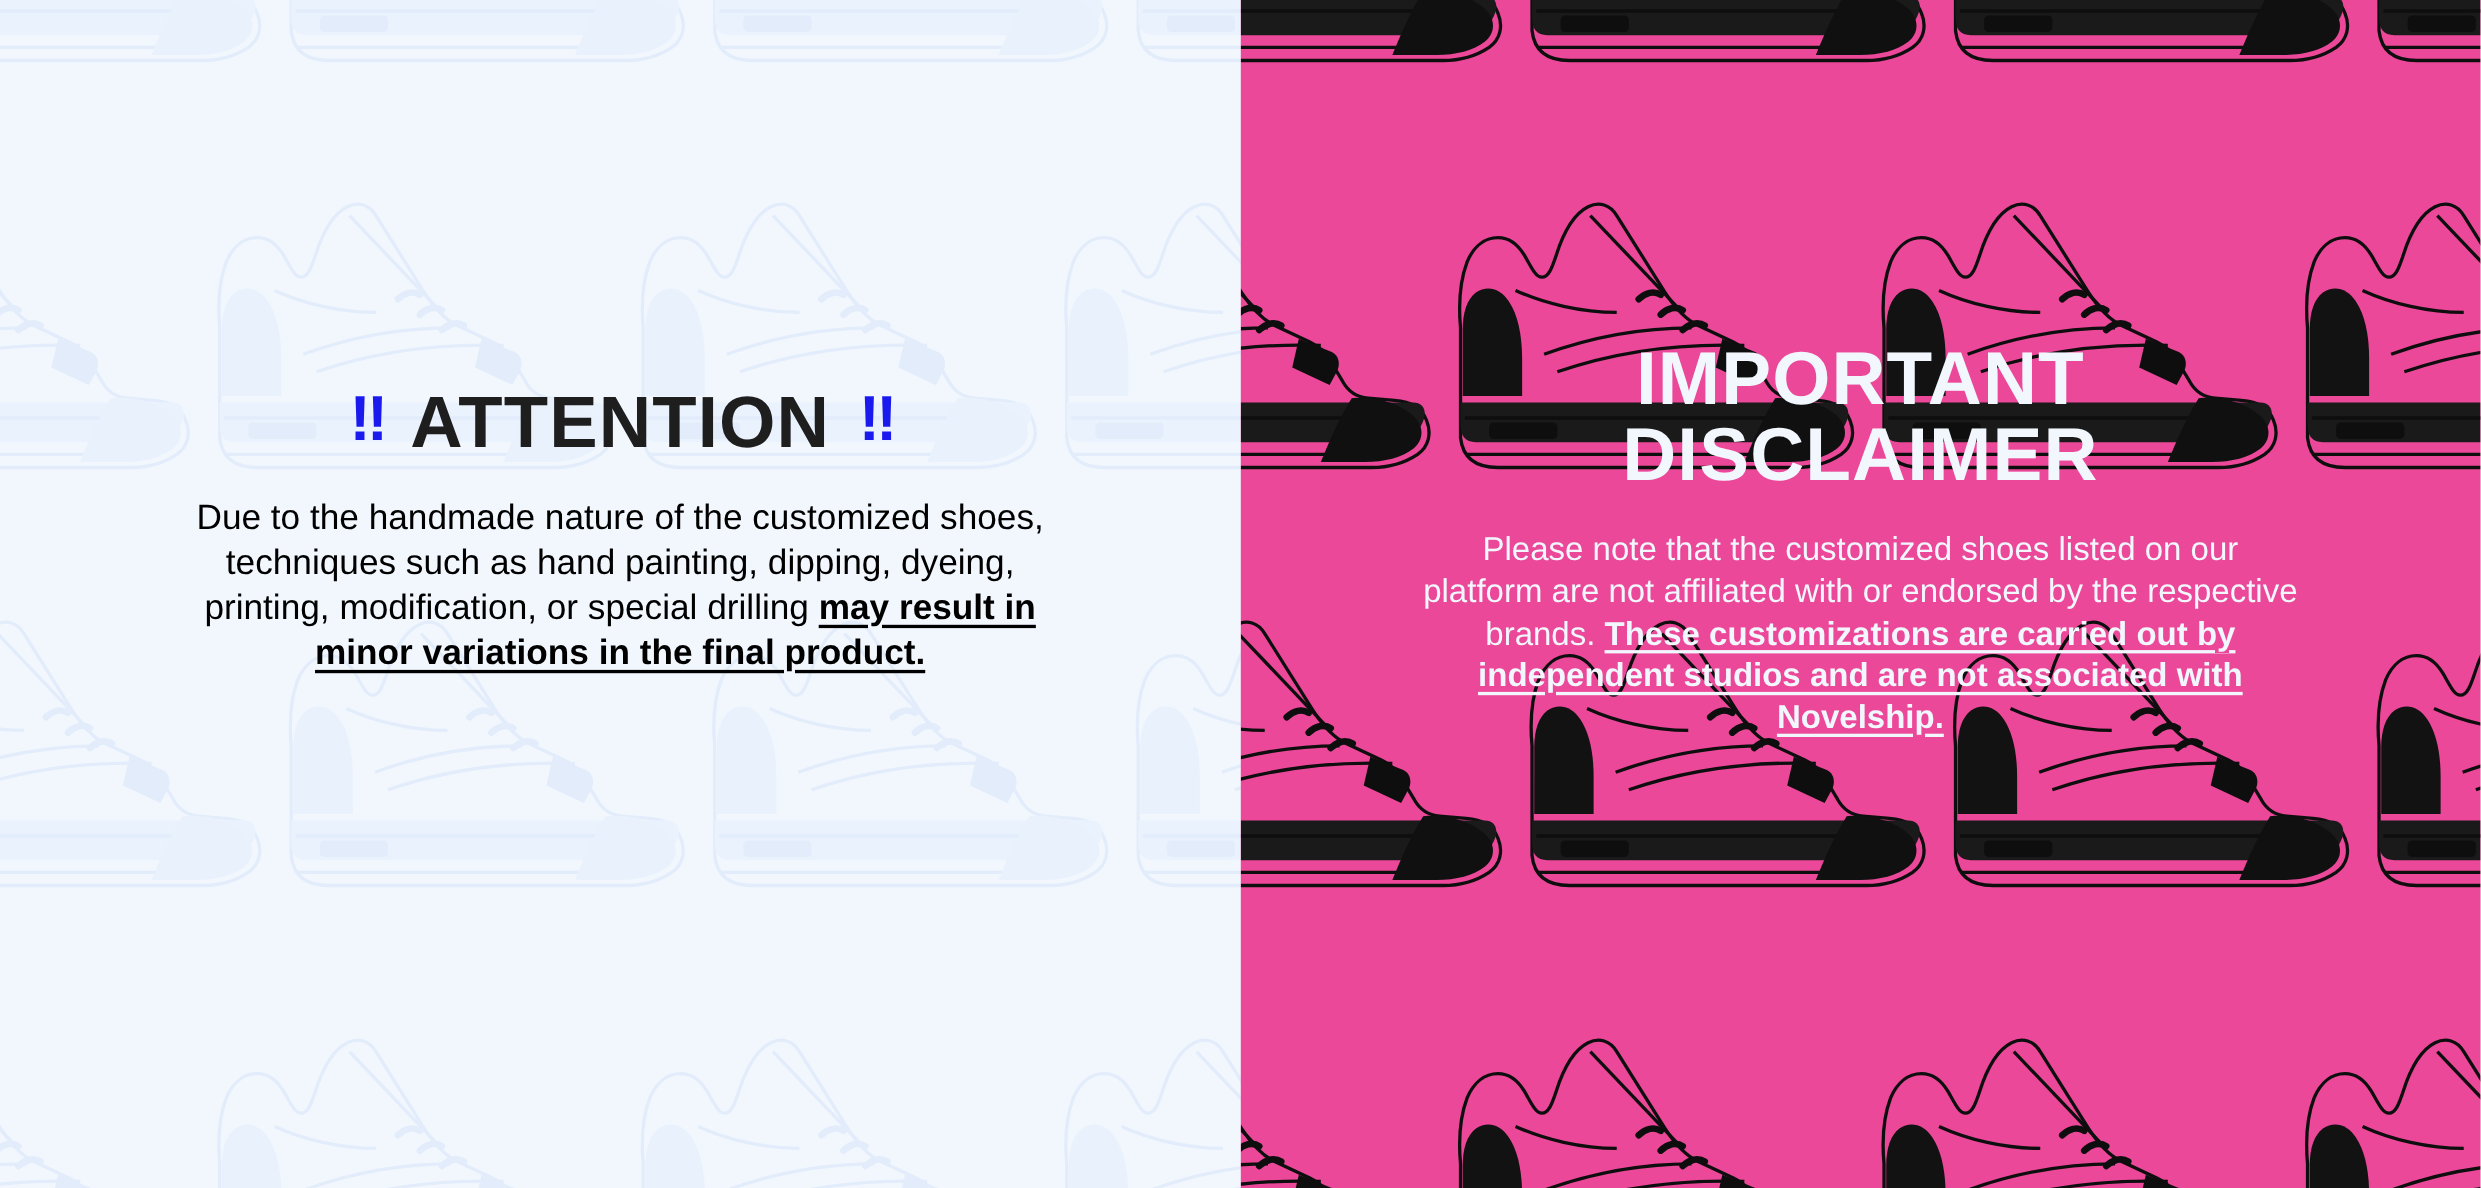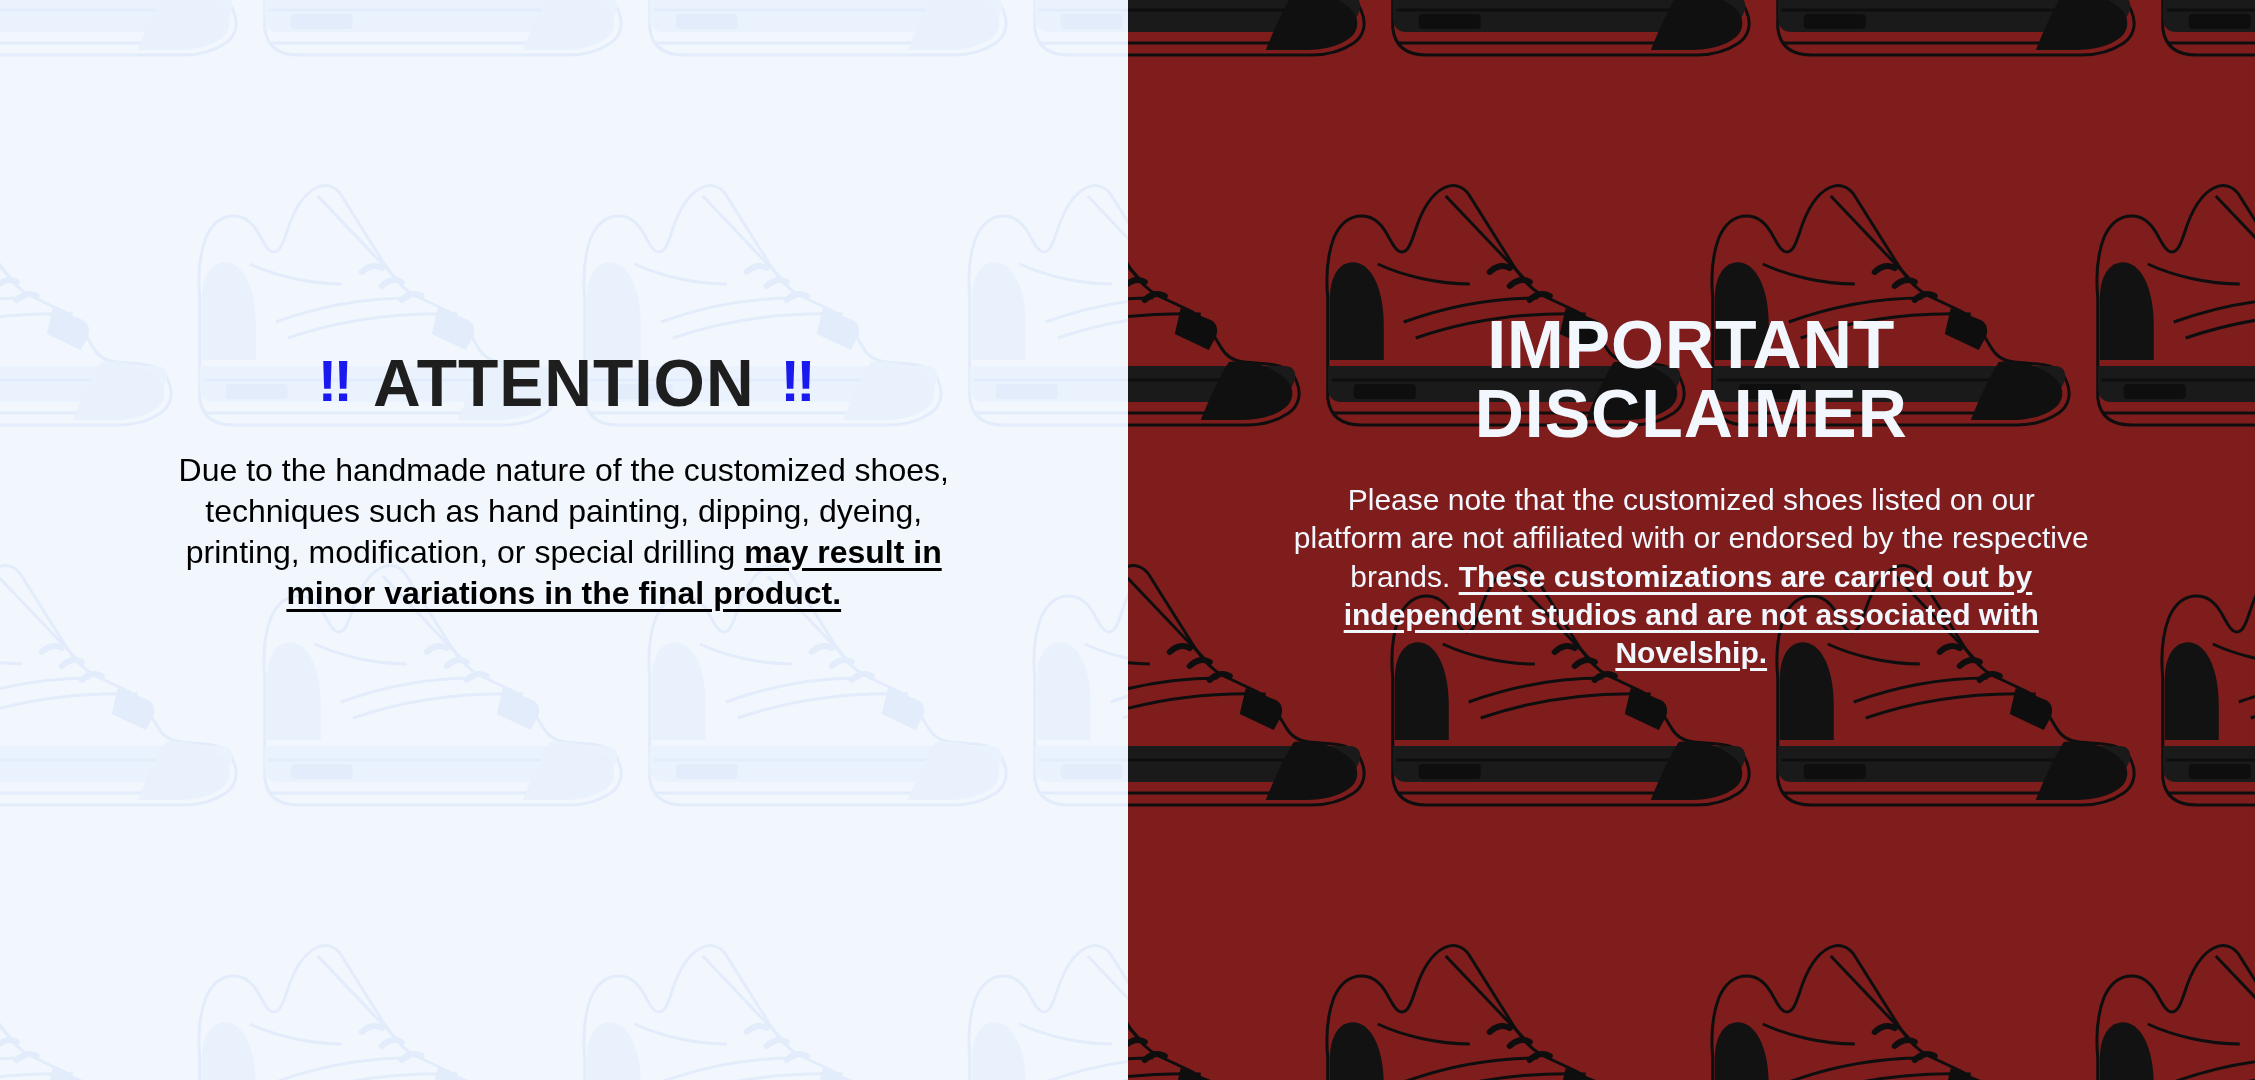--- a/index.html
+++ b/index.html
@@ -27,21 +27,21 @@
     height: 100%;
     overflow: hidden;
     display: flex;
     flex-direction: column;
     align-items: center;
     justify-content: flex-start;
     box-sizing: border-box;
   }
 
   .panel-left  { background: #f2f7fe; }
-  .panel-right { background: #7f1d1d; }
+  .panel-right { background: #ec4899; }
 
   
   .pattern {
     position: absolute;
     inset: 0;
     z-index: 0;
     pointer-events: none;
   }
   .pattern svg { display: block; width: 100%; height: 100%; }
 

